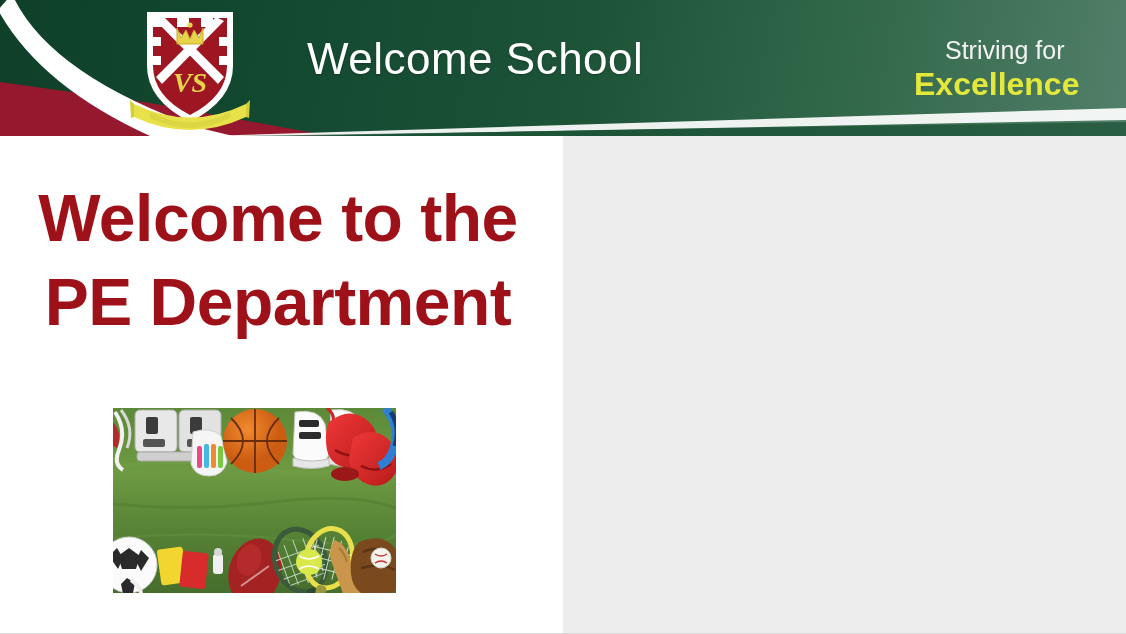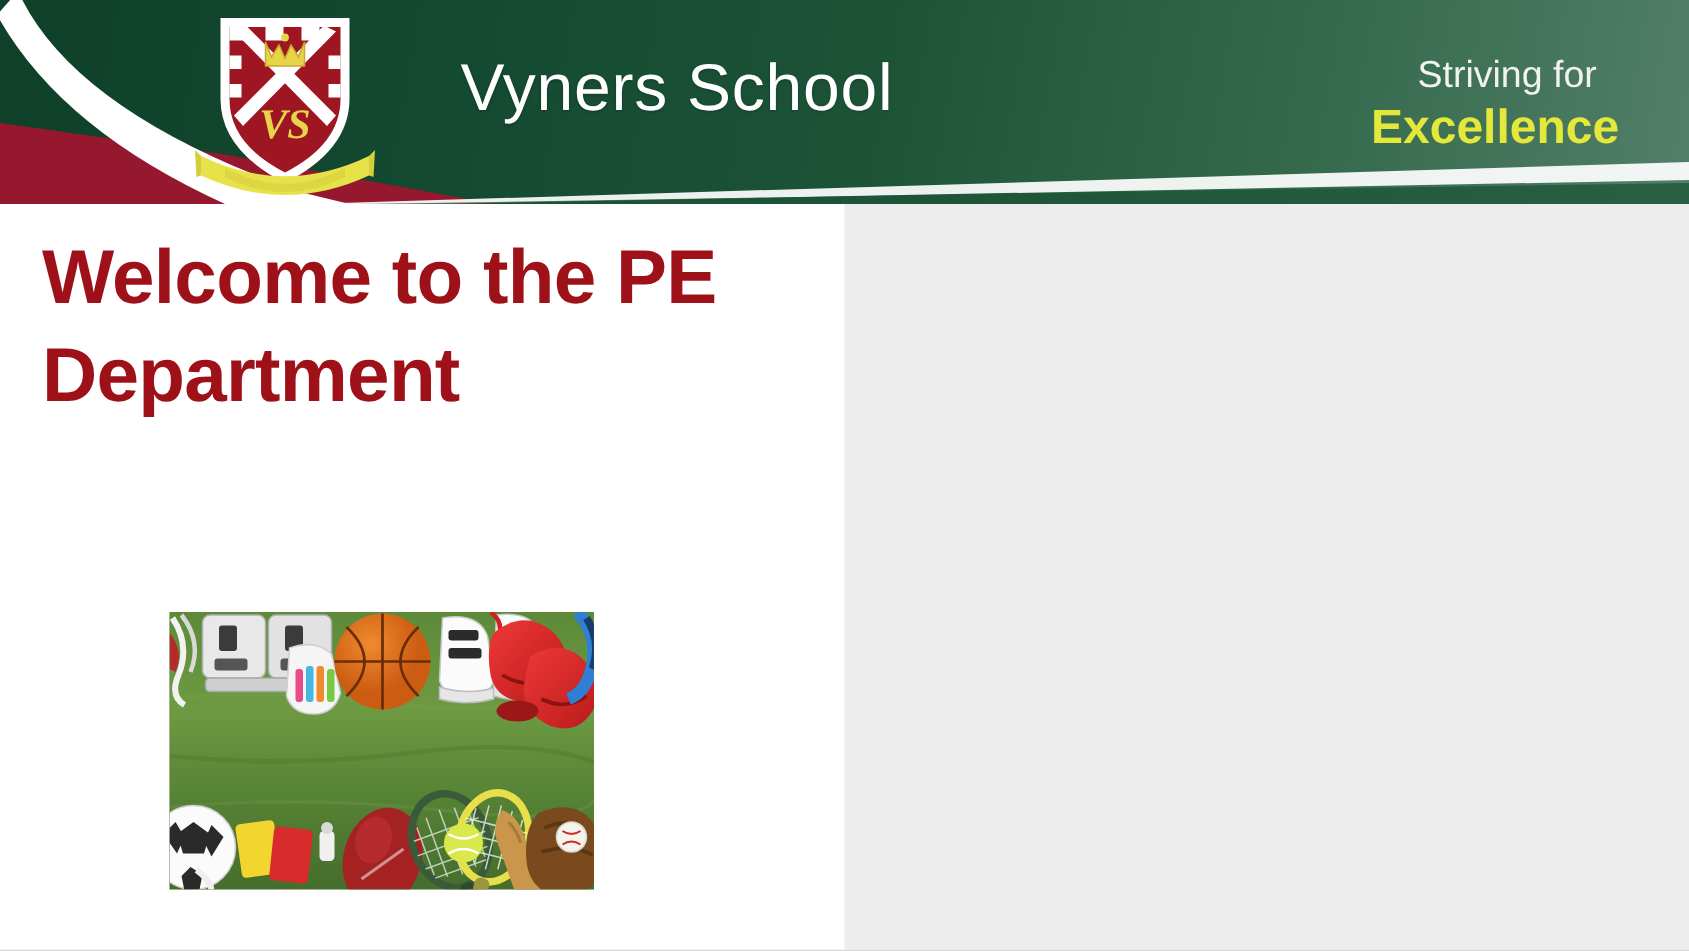--- a/index.html
+++ b/index.html
@@ -103,24 +103,25 @@
     left: 563px;
     top: 0;
     width: 563px;
     height: 498px;
     background: #ededed;
   }
 
   .welcome-title {
     position: absolute;
     left: 28px;
-    top: 16px;
+    top: 40px;
     width: 500px;
+    text-align: center;
     color: #9e1119;
-    font-size: 51px;
+    font-size: 66px;
     font-weight: bold;
     line-height: 1.28;
     letter-spacing: -0.5px;
   }
 
   
   .photo {
     position: absolute;
     left: 113px;
     top: 272px;
@@ -172,21 +173,21 @@
 
         <text x="60" y="88" font-family="'Liberation Serif', serif" font-size="28" font-style="italic" font-weight="bold" fill="#e8d44a" text-anchor="middle">VS</text>
 
         <path d="M4 100 Q60 127 116 100 L116 113 Q60 139 4 113 Z" fill="#e8e24a"></path>
         <path d="M4 100 L0 96 L1 114 L4 113 Z" fill="#d4ce3a"></path>
         <path d="M116 100 L120 96 L119 114 L116 113 Z" fill="#d4ce3a"></path>
         <path d="M20 108 Q60 129 100 108 L100 114 Q60 134 20 114 Z" fill="#cfc93c" opacity="0.5"></path>
       </svg>
     </div>
 
-    <div class="school-name">Vyners School</div>
+    <div class="school-name">Welcome School</div>
 
     <div class="strapline">
       <div class="line1">Striving for</div>
       <div class="line2">Excellence</div>
     </div>
   </div>
 
   <div class="body-area">
 
     <div class="left-panel">

